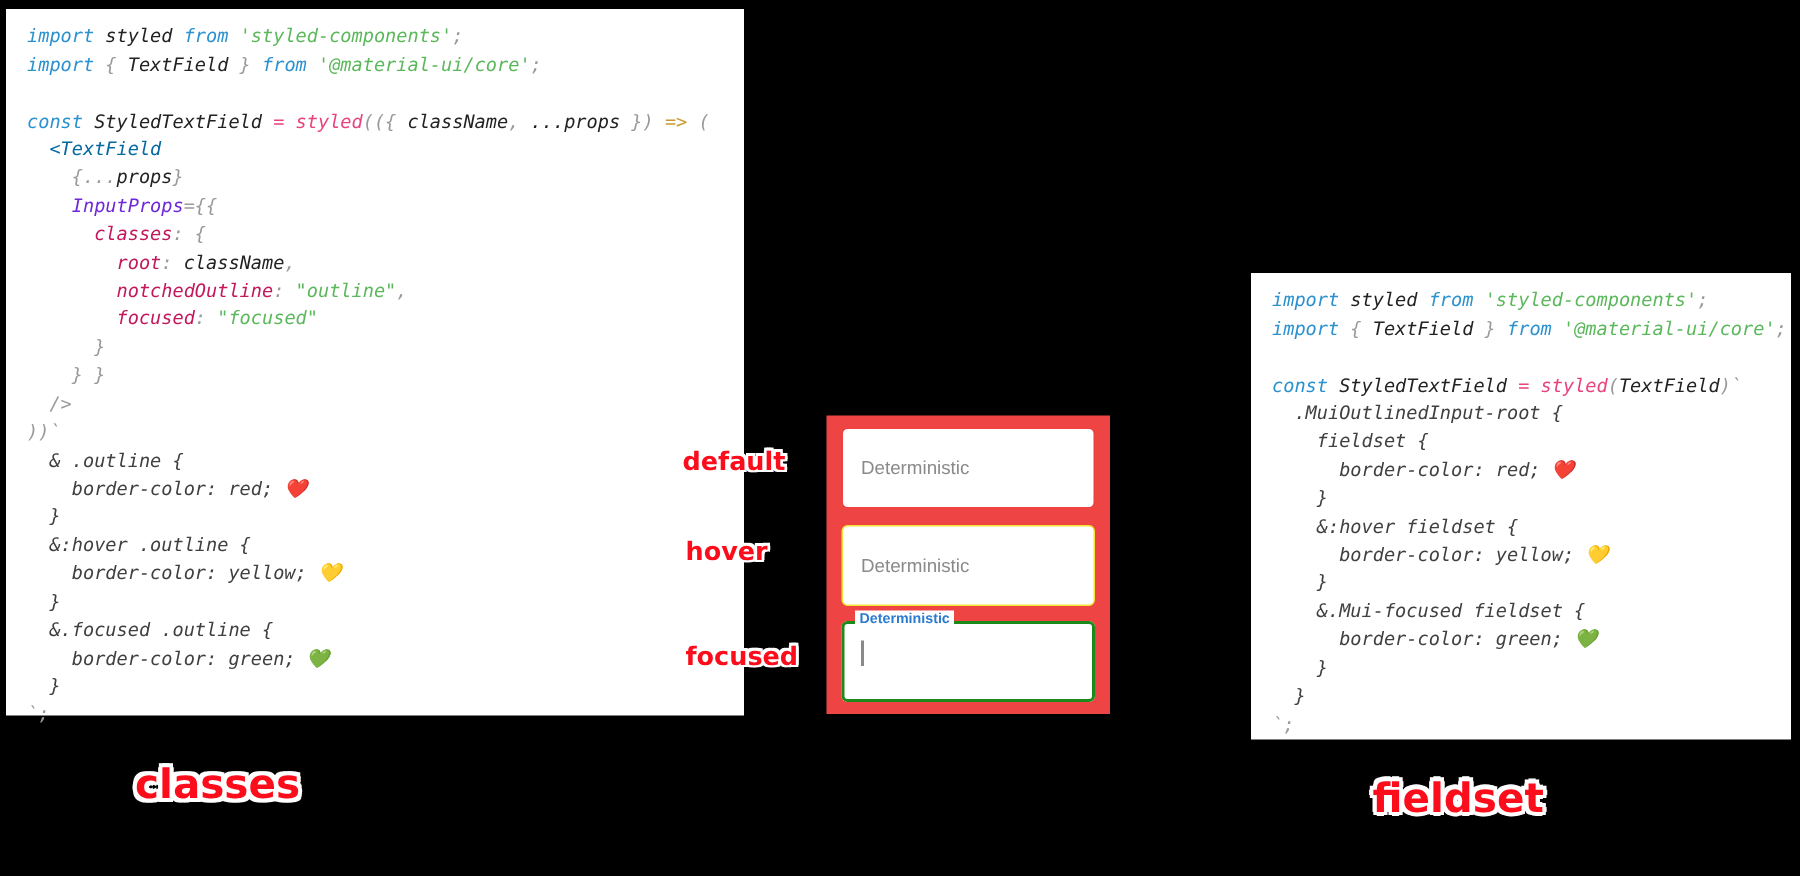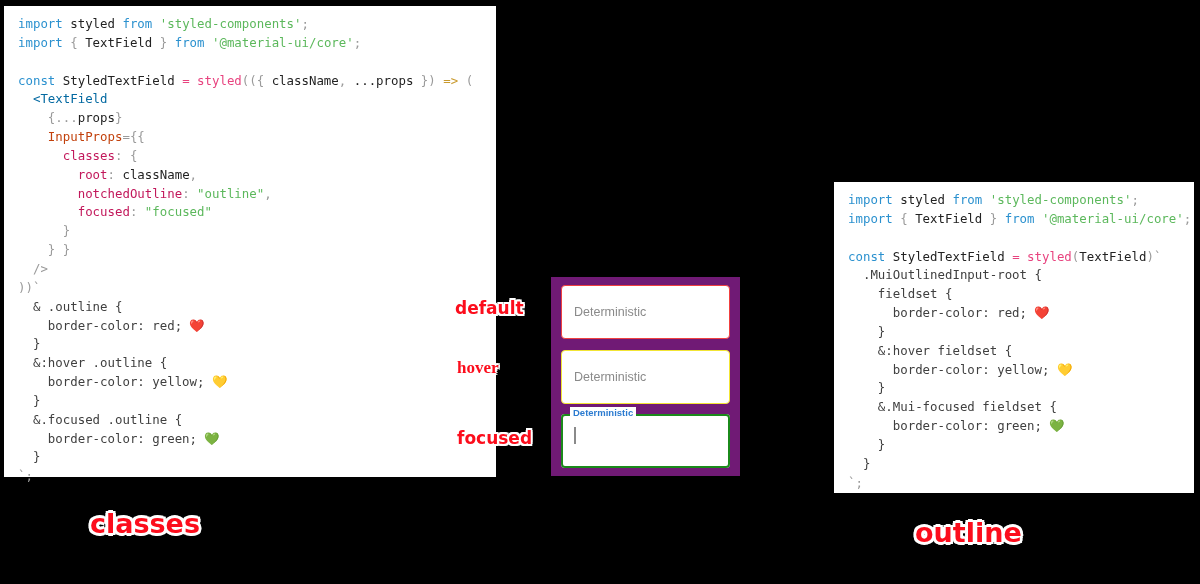--- a/index.html
+++ b/index.html
@@ -15,33 +15,34 @@
     font-family: "DejaVu Sans", sans-serif;
   }
 
   
   .code-panel {
     position: absolute;
     background: #ffffff;
     box-sizing: border-box;
     font-family: "DejaVu Sans Mono", monospace;
     white-space: pre;
+    font-style: italic;
   }
   .code-line {
     white-space: pre;
     line-height: 1.52;
   }
 
   
   .t-kw      { color: #2b91cf; }        
   .t-def     { color: #222222; }        
   .t-str     { color: #5cb85c; }        
   .t-fn      { color: #e8437f; }        
   .t-tag     { color: #0369a1; }        
-  .t-prop    { color: #c2410c; }        
+  .t-prop    { color: #6d28d9; }        
   .t-key     { color: #c2185b; }        
   .t-punct   { color: #9a9a9a; }        
   .t-arrow   { color: #c99a2e; }        
   .t-css     { color: #404040; }
 
   
   #panel-classes {
     left: 4px;
     top: 6px;
     width: 492px;
@@ -60,21 +61,21 @@
     font-size: 12.4px;
   }
 
   
   #panel-preview {
     position: absolute;
     left: 551px;
     top: 277px;
     width: 189px;
     height: 199px;
-    background: #701a75;
+    background: #ef4444;
     box-sizing: border-box;
     padding: 8px 10px;
     display: flex;
     flex-direction: column;
     justify-content: space-between;
   }
 
   .tf {
     position: relative;
     height: 54px;
@@ -141,21 +142,21 @@
     font-size: 17px;
     font-family: "DejaVu Sans", sans-serif;
     text-shadow:
       -1.6px -1.6px 0 #fff,  1.6px -1.6px 0 #fff,
       -1.6px  1.6px 0 #fff,  1.6px  1.6px 0 #fff,
        0    -1.8px 0 #fff,   0     1.8px 0 #fff,
       -1.8px  0    0 #fff,   1.8px  0    0 #fff;
     white-space: nowrap;
   }
   #label-default { left: 455px; top: 298px; }
-  #label-hover   { left: 457px; top: 358px; font-family: Liberation Serif, serif; }
+  #label-hover   { left: 457px; top: 358px; }
   #label-focused { left: 457px; top: 428px; }
 
   
   .caption {
     position: absolute;
     color: #fc0d1c;
     font-weight: bold;
     font-size: 27px;
     font-family: "DejaVu Sans", sans-serif;
     text-shadow:
@@ -195,13 +196,13 @@
 
 </div>
 
 <div class="code-panel" id="panel-globals"><div class="code-line"><span class="t-kw">import </span><span class="t-def">styled </span><span class="t-kw">from </span><span class="t-str">'styled-components'</span><span class="t-punct">;</span></div><div class="code-line"><span class="t-kw">import </span><span class="t-punct">{ </span><span class="t-def">TextField</span><span class="t-punct"> } </span><span class="t-kw">from </span><span class="t-str">'@material-ui/core'</span><span class="t-punct">;</span></div><div class="code-line">&nbsp;</div><div class="code-line"><span class="t-kw">const </span><span class="t-def">StyledTextField </span><span class="t-fn">= </span><span class="t-fn">styled</span><span class="t-punct">(</span><span class="t-def">TextField</span><span class="t-punct">)`</span></div><div class="code-line"><span class="t-css">  .MuiOutlinedInput-root {</span></div><div class="code-line"><span class="t-css">    fieldset {</span></div><div class="code-line"><span class="t-css">      border-color: red; </span><span class="emoji">❤️</span></div><div class="code-line"><span class="t-css">    }</span></div><div class="code-line"><span class="t-css">    &amp;:hover fieldset {</span></div><div class="code-line"><span class="t-css">      border-color: yellow; </span><span class="emoji">💛</span></div><div class="code-line"><span class="t-css">    }</span></div><div class="code-line"><span class="t-css">    &amp;.Mui-focused fieldset {</span></div><div class="code-line"><span class="t-css">      border-color: green; </span><span class="emoji">💚</span></div><div class="code-line"><span class="t-css">    }</span></div><div class="code-line"><span class="t-css">  }</span></div><div class="code-line"><span class="t-punct">`;</span></div></div>
 
 <div class="state-label" id="label-default">default</div>
 <div class="state-label" id="label-hover">hover</div>
 <div class="state-label" id="label-focused">focused</div>
 
 <div class="caption" id="caption-classes">classes</div>
-<div class="caption" id="caption-globals">outline</div>
+<div class="caption" id="caption-globals">fieldset</div>
 
 </body></html>

